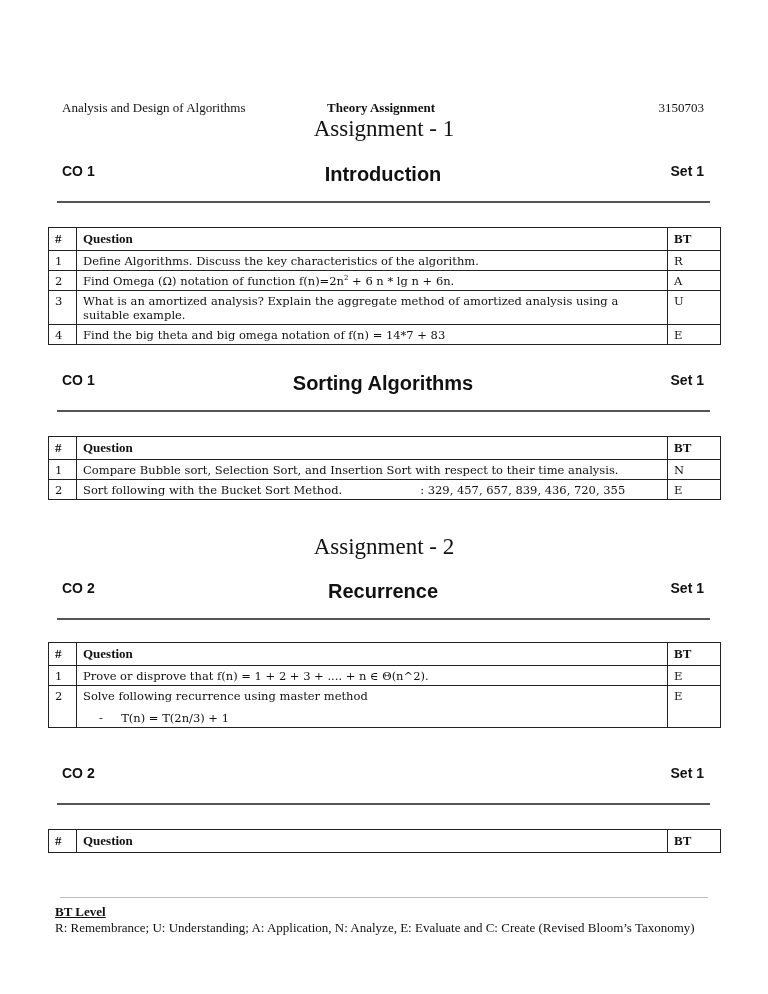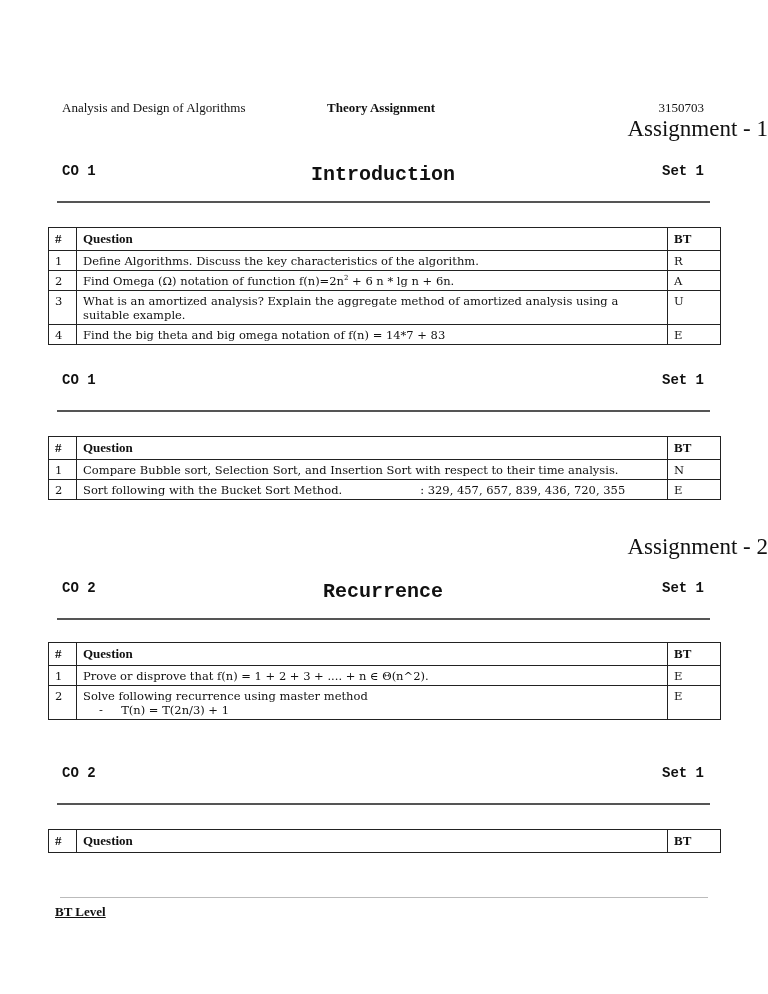--- a/index.html
+++ b/index.html
@@ -26,32 +26,32 @@
       margin-top: 36px;
     }
     .page-header .left { position: absolute; left: 0; top: 0; }
     .page-header .center { position: absolute; left: 265px; top: 0; font-weight: bold; }
     .page-header .right { position: absolute; right: 0; top: 0; }
 
     .assignment-title {
       position: absolute;
       left: 0;
       width: 768px;
-      text-align: right;
+      text-align: center;
       font-family: "Liberation Serif", serif;
       font-size: 23px;
       font-weight: normal;
     }
 
     .section-header {
       position: absolute;
       left: 62px;
       width: 642px;
       height: 20px;
-      font-family: Liberation Mono, monospace;
+      font-family: Liberation Sans, sans-serif;
       font-weight: bold;
       font-size: 14px;
     }
     .section-header .co { position: absolute; left: 0; top: 0; }
     .section-header .topic { position: absolute; left: 0; width: 642px; text-align: center; top: 0; font-size: 20px; }
     .section-header .set { position: absolute; right: 0; top: 0; }
 
     .rule {
       position: absolute;
       left: 57px;
@@ -78,21 +78,21 @@
     table.qtable th {
       font-family: "Liberation Serif", serif;
       font-weight: bold;
       font-size: 13px;
       padding-top: 4px;
       padding-bottom: 4px;
     }
     table.qtable .c-num { width: 15px; }
     table.qtable .c-bt { width: 40px; }
     table.qtable sup { font-size: 7px; line-height: 0; }
-    .indent-line { padding-left: 16px; display: block; }
+    .indent-line { padding-left: 16px; display: block; margin-top: 8px; }
     .tabgap { display: inline-block; width: 78px; }
 
     .footer-rule {
       position: absolute;
       top: 897px;
       left: 60px;
       width: 648px;
       border-top: 1px solid #bbbbbb;
     }
     .footer {
@@ -153,20 +153,21 @@
   <tr>
     <td>4</td>
     <td>Find the big theta and big omega notation of f(n) = 14*7 + 83</td>
     <td>E</td>
   </tr>
 </tbody>
   </table>
 
 <div class="section-header" style="top:372px;">
   <span class="co">CO 1</span>
+  <span class="topic">Sorting Algorithms</span>
   <span class="set">Set 1</span>
 </div>
 <div class="rule" style="top:410px;"></div>
 
 <table class="qtable" style="top:436px;">
   <tbody>
       <tr>
     <th class="c-num">#</th>
     <th>Question</th>
     <th class="c-bt">BT</th>
@@ -225,13 +226,14 @@
     <th class="c-num">#</th>
     <th>Question</th>
     <th class="c-bt">BT</th>
   </tr>
 </tbody>
   </table>
 
 <div class="footer-rule"></div>
 <div class="footer">
   <span class="bt-title">BT Level</span>
+  <span>R: Remembrance; U: Understanding; A: Application, N: Analyze, E: Evaluate and C: Create (Revised Bloom’s Taxonomy)</span>
 </div>
 
 </body></html>

